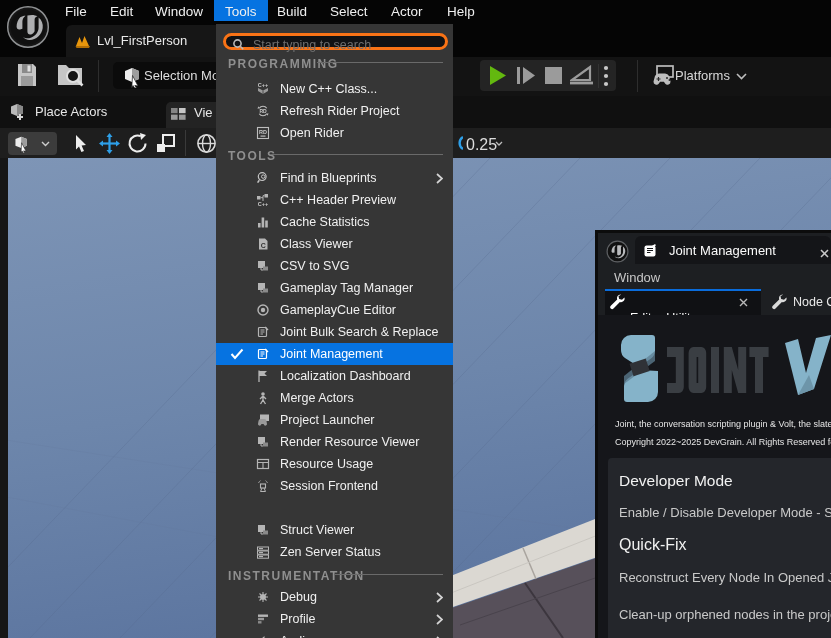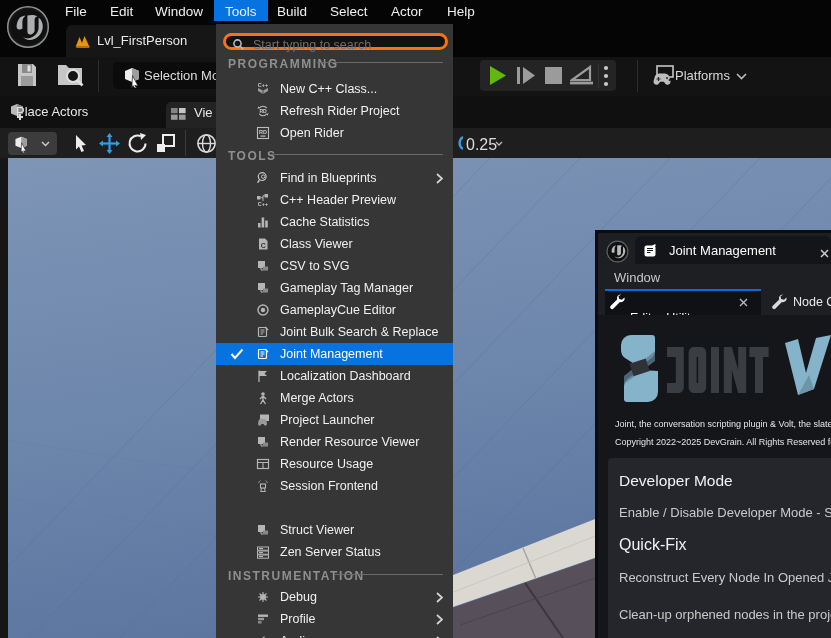--- a/index.html
+++ b/index.html
@@ -130,21 +130,21 @@
       </svg>
   </div>
 
   <div id="row4">
     <div id="vptab"></div>
     <svg class="abs" style="left:9px; top:7px;" width="18" height="19" viewBox="0 0 18 19">
       <path d="M8 1 L14 3.6 L14 10.4 L8 13 L2 10.4 L2 3.6 Z" fill="#b9b9b9"></path>
       <path d="M8 1 L14 3.6 L14 10.4 L8 13 Z" fill="#888"></path>
       <path d="M11 11 V17 M8 14 H14" stroke="#d9d9d9" stroke-width="2"></path>
     </svg>
-    <span class="abs" style="left:16px; top:8px; font-size:13px; color:#e6e6e6;">Place Actors</span>
+    <span class="abs" style="left:35px; top:8px; font-size:13px; color:#e6e6e6;">Place Actors</span>
     <svg class="abs" style="left:171px; top:12px;" width="15" height="12" viewBox="0 0 15 12">
       <rect x="0" y="0" width="6.6" height="5.2" fill="#848484"></rect>
         <rect x="8" y="0" width="6.6" height="5.2" fill="#c6c6c6"></rect>
       <rect x="0" y="6.6" width="6.6" height="5.2" fill="#9a9a9a"></rect>
         <rect x="8" y="6.6" width="6.6" height="5.2" fill="#9a9a9a"></rect>
     </svg>
     <span class="abs" style="left:194px; top:9px; font-size:13px; color:#e6e6e6;">Vie</span>
   </div>
 
   <div id="row5">

